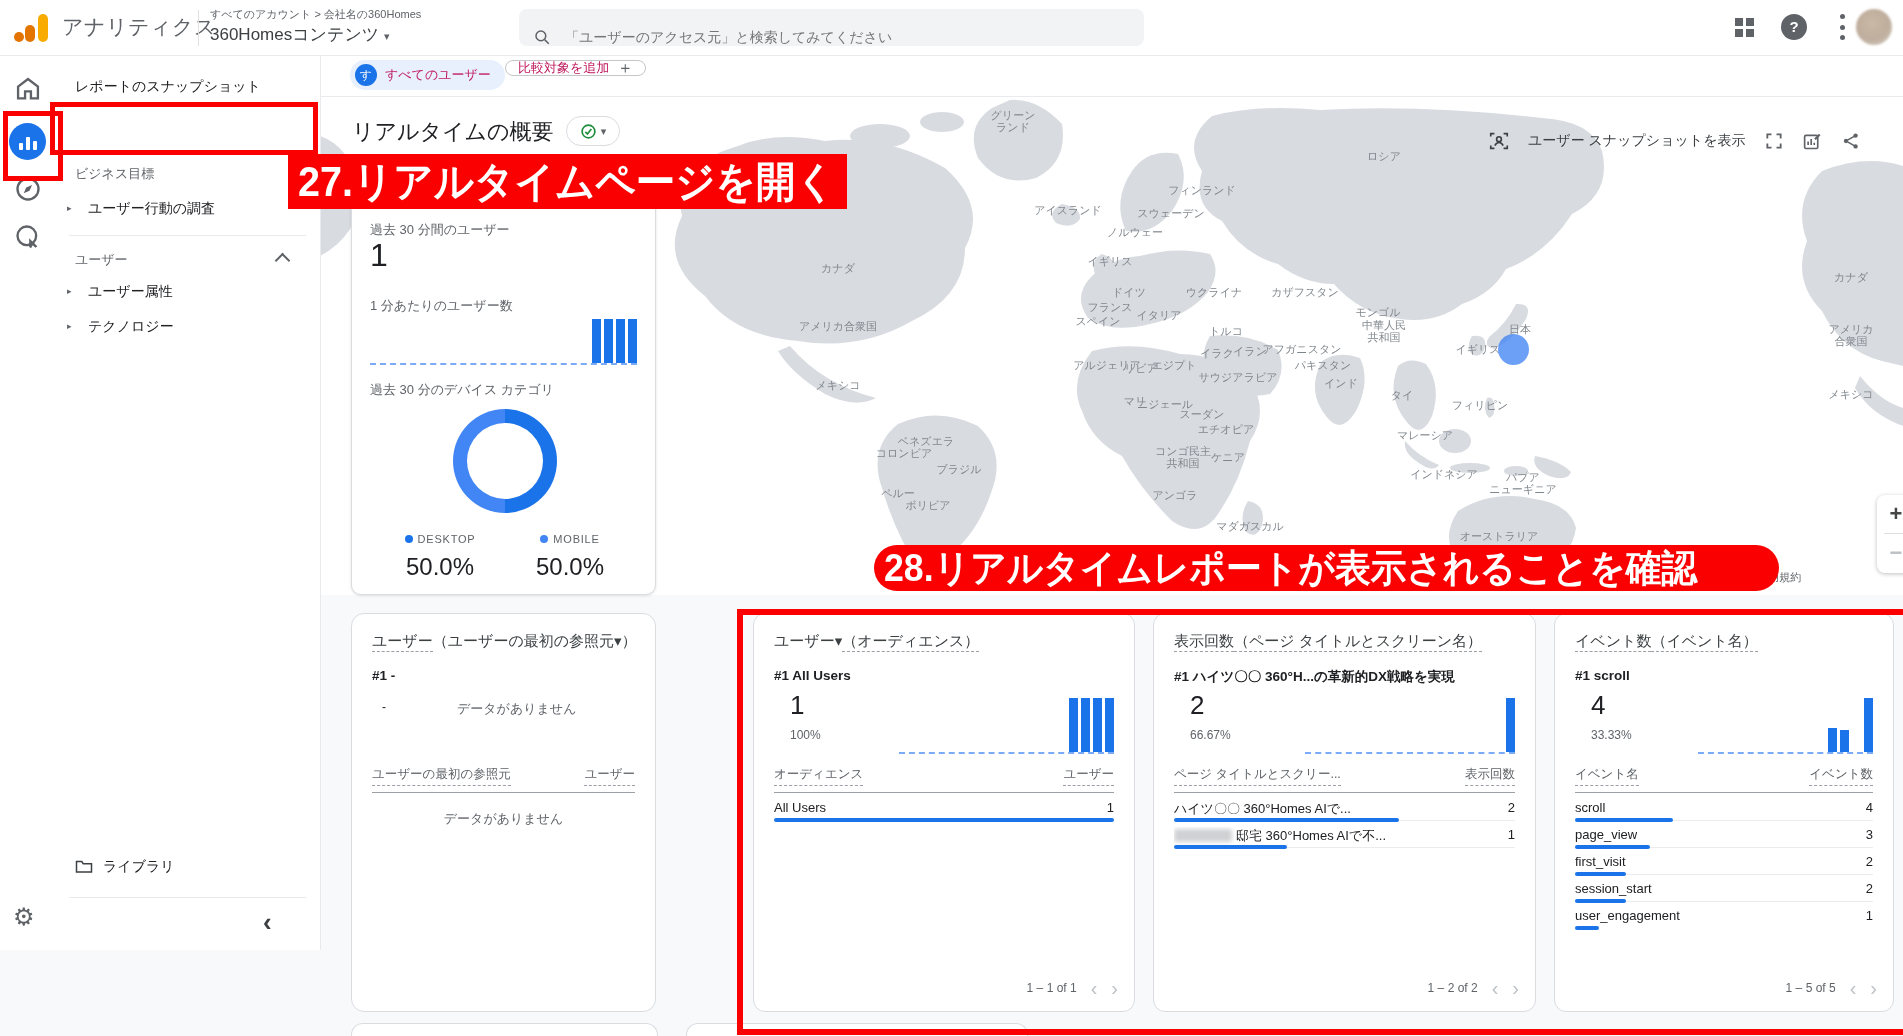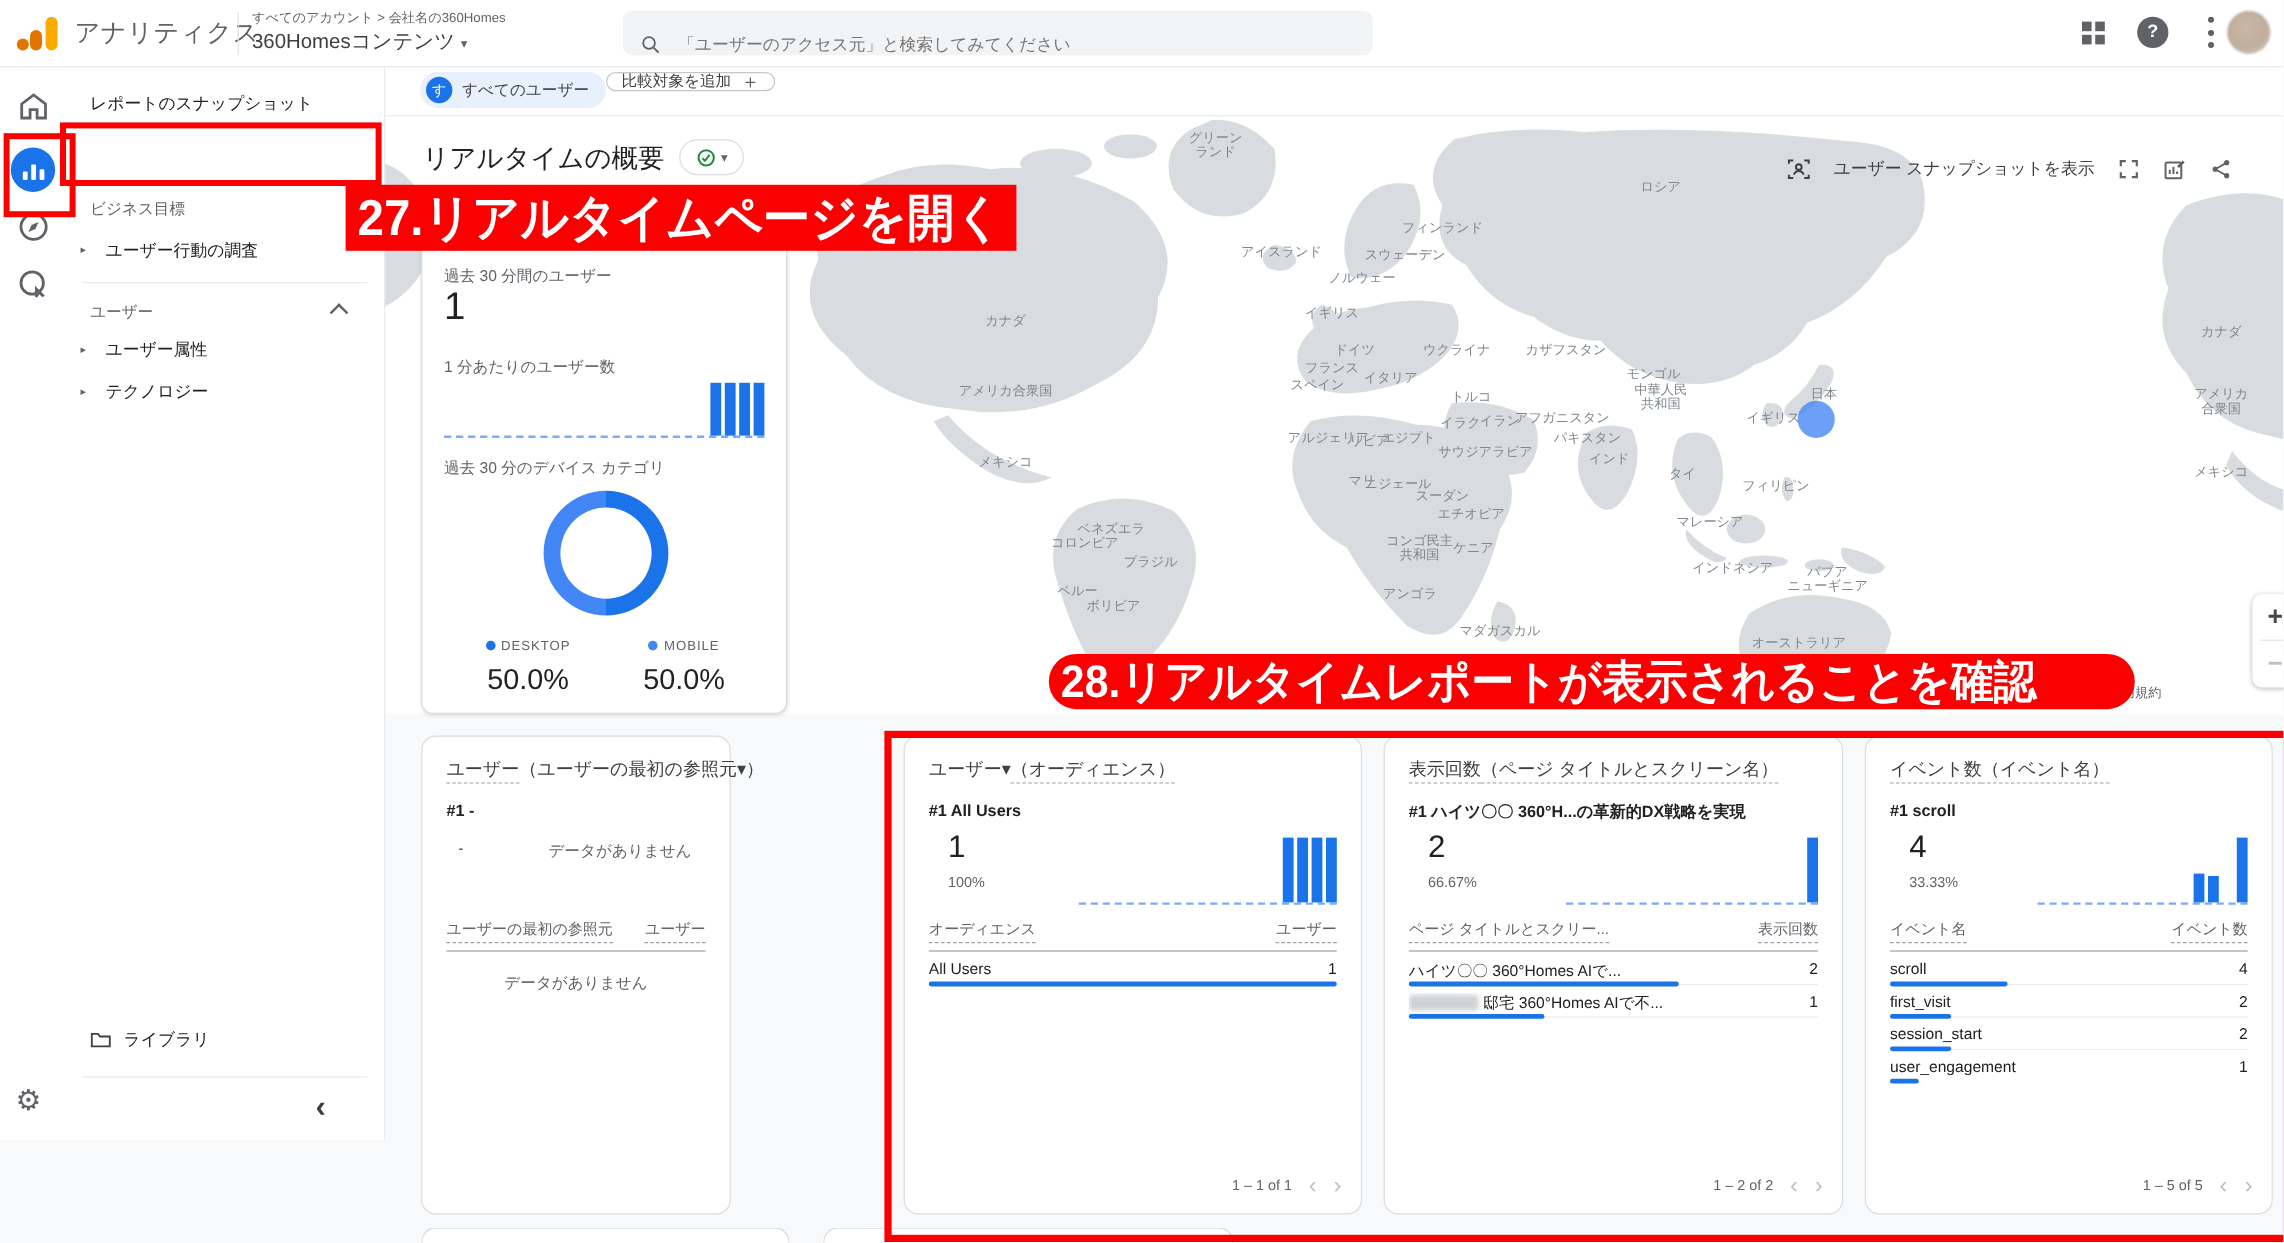--- a/index.html
+++ b/index.html
@@ -42,21 +42,21 @@
   .side-sel{position:absolute;left:6px;right:14px;top:49px;height:40px;background:#e8f0fe;border-radius:20px;}
   .side-sel-label{position:absolute;left:14px;top:10px;font-size:14px;color:#0b57d0;}
   .side-div{position:absolute;left:14px;right:14px;height:1px;background:#e8eaed;}
   .chev-up{position:absolute;width:9px;height:9px;border-left:2px solid #5f6368;border-top:2px solid #5f6368;transform:rotate(45deg);}
   .collapse-arrow{position:absolute;left:208px;top:852px;font-size:26px;color:#3c4043;font-weight:bold;}
 
   
   #filterbar{left:320px;top:55px;width:1583px;height:41px;background:#fff;border-bottom:1px solid #e8eaed;z-index:10;}
   .chip1{position:absolute;left:30px;top:5px;height:30px;border-radius:16px;background:#e8f0fe;display:flex;align-items:center;padding:0 14px 0 5px;gap:8px;}
   .chip1-circle{width:22px;height:22px;border-radius:50%;background:#1a73e8;color:#fff;font-size:12px;text-align:center;line-height:22px;}
-  .chip-label{font-size:13px;color:#404040;}
+  .chip-label{font-size:13px;color:#be185d;}
   .chip2{position:absolute;left:185px;top:5px;height:16px;border-radius:16px;border:1px solid #c4c7c5;display:flex;align-items:center;padding:0 12px;gap:8px;box-sizing:border-box;}
   .chip-plus{font-size:16px;color:#5f6368;}
 
   
   #map{left:320px;top:96px;width:1583px;height:499px;background:#fff;overflow:hidden;z-index:1;}
   .map-label{position:absolute;transform:translate(-50%,-50%);font-size:11px;line-height:12px;color:#7f868c;white-space:pre-line;text-align:center;}
   .user-dot{position:absolute;left:1178px;top:238px;width:31px;height:31px;border-radius:50%;background:rgba(66,133,244,.78);}
   .ov-title{left:352px;top:117px;font-size:22px;color:#202124;z-index:12;}
   .ov-badge{left:566px;top:116px;width:52px;height:28px;border:1px solid #dadce0;border-radius:15px;background:#fff;display:flex;align-items:center;justify-content:center;gap:4px;z-index:12;}
   .snap-row{left:1488px;top:128px;height:26px;display:flex;align-items:center;gap:18px;z-index:12;color:#3c4043;}
@@ -352,21 +352,21 @@
     <div class="chip1">
       <div class="chip1-circle">す</div>
       <span class="chip-label">すべてのユーザー</span>
     </div>
     <div class="chip2">
       <span class="chip-label">比較対象を追加</span>
       <span class="chip-plus">＋</span>
     </div>
   </div>
 
-  <div class="card" style="left:351px;width:258px;">
+  <div class="card" style="left:351px;width:305px;border-radius:13px;">
     <div class="ctitle"><span class="dashed-u">ユーザー</span><span>（ユーザーの最初の参照元▾）</span></div>
     <div class="crank">#1  -</div>
     <div class="nodata" style="left:30px;top:86px;font-size:12px;color:#202124;">-</div>
     <div class="nodata" style="left:105px;top:86px;">データがありません</div>
     <div class="thead">
       <span class="dashed-u">ユーザーの最初の参照元</span>
       <span class="dashed-u">ユーザー</span>
     </div>
     <div class="tdiv"></div>
     <div class="nodata" style="left:0;right:0;top:196px;text-align:center;">データがありません</div>
@@ -450,20 +450,25 @@
       <span class="dashed-u">イベント数</span>
     </div>
     <div class="tdiv"></div>
     <div class="rows">
       <div class="trow">
         <span class="tlabel">scroll</span>
         <span class="tval">4</span>
         <div class="tbar" style="width: 33%;"></div>
       </div>
       <div class="trow">
+        <span class="tlabel">page_view</span>
+        <span class="tval">3</span>
+        <div class="tbar" style="width: 25%;"></div>
+      </div>
+      <div class="trow">
         <span class="tlabel">first_visit</span>
         <span class="tval">2</span>
         <div class="tbar" style="width: 17%;"></div>
       </div>
       <div class="trow">
         <span class="tlabel">session_start</span>
         <span class="tval">2</span>
         <div class="tbar" style="width: 17%;"></div>
       </div>
       <div class="trow" style="border-bottom:0;">

